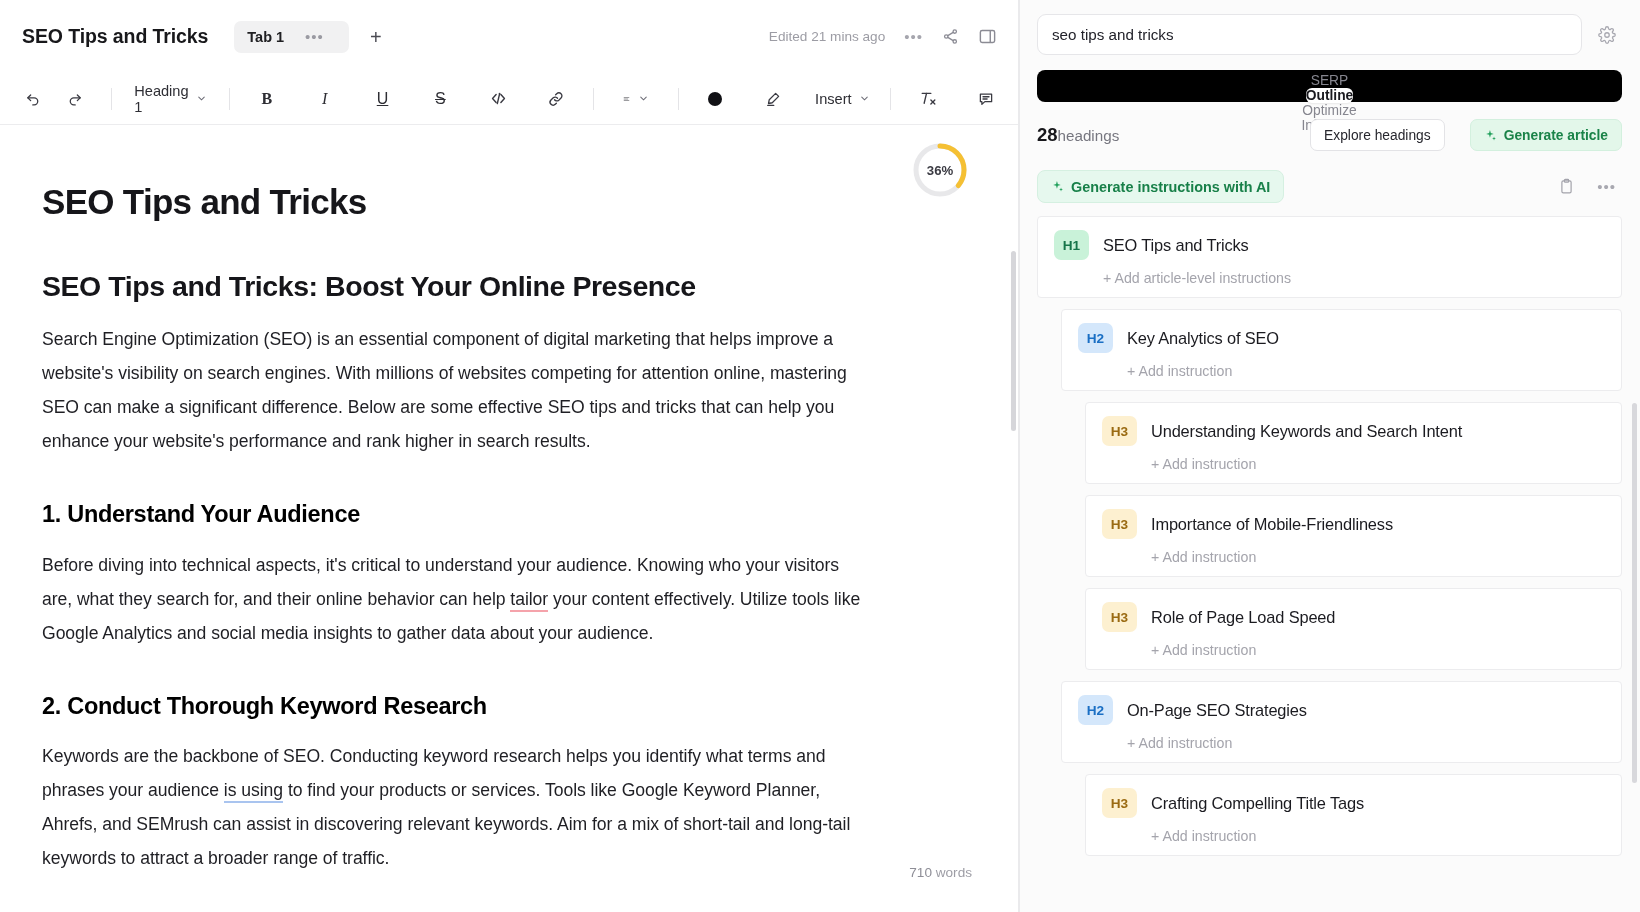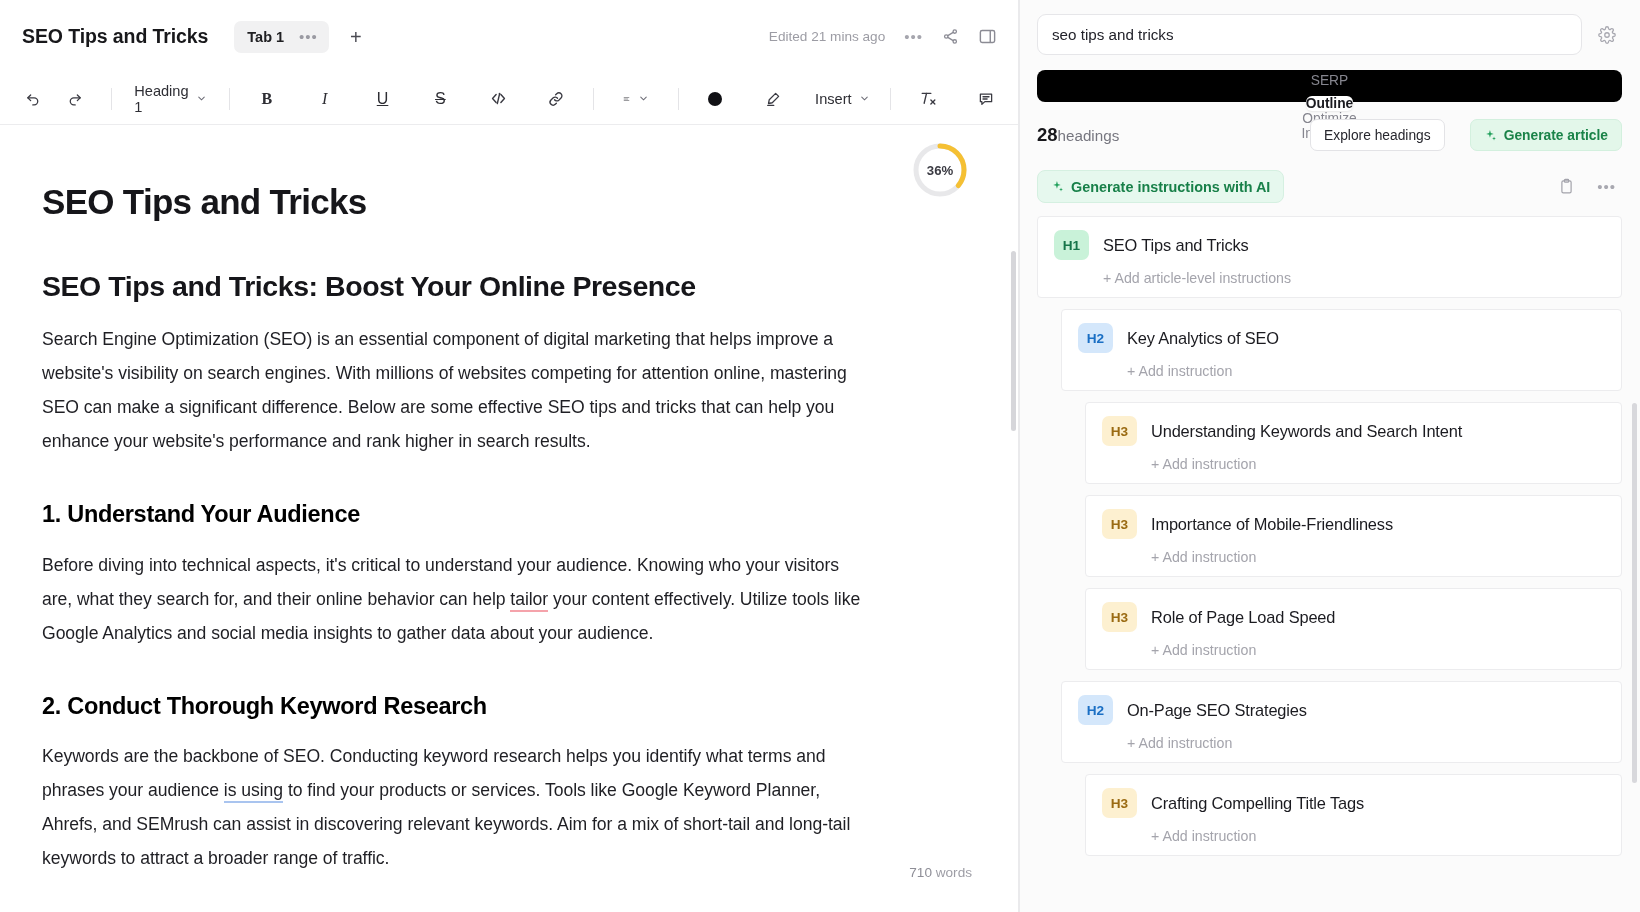--- a/index.html
+++ b/index.html
@@ -15,21 +15,21 @@
   
   .editor { width: 1019px; height: 912px; position: relative; display: flex; flex-direction: column; background:#fff; }
 
   .doc-topbar {
     height: 73px; display: flex; align-items: center; padding: 0 18px 0 22px;
     flex: 0 0 73px;
   }
   .doc-title { font-size: 19.5px; font-weight: 600; letter-spacing: -0.1px; color:#18181b; }
   .tab-pill {
     margin-left: 26px; height: 32px; border-radius: 7px; background: #f1f1f2;
-    display: flex; align-items: center; gap: 15px; padding: 0 11px 0 13px;
+    display: flex; align-items: center; gap: 21px; padding: 0 25px 0 13px;
   }
   .tab-pill .tab-label { font-size: 14.5px; font-weight: 600; color: #202023; }
   .dots { color: #9a9aa2; font-size: 15px; line-height: 8px; letter-spacing: 1px; }
   .tab-add { margin-left: 16px; color: #4a4a52; font-size: 20px; font-weight: 300; line-height: 1;
              width: 22px; text-align:center; cursor: default; }
   .topbar-right { margin-left: auto; display: flex; align-items: center; gap: 19px; padding-right: 4px; }
   .edited-text { font-size: 13.6px; color: #9c9ca4; white-space: nowrap; }
   .ic { display: inline-flex; align-items: center; justify-content: center; color: #7d7d87; }
 
   .toolbar {
@@ -83,21 +83,21 @@
   .gear-btn { width: 30px; height: 30px; display:flex; align-items:center; justify-content:center; color: #a0a0a8; }
 
   .tabs {
     margin: 15px 0 0 0; height: 32px; background: #000000; border-radius: 8px;
     display: flex; align-items: center; padding: 3px; flex-direction: column;
   }
   .tab {
     flex: 1 1 0; height: 26px; display: flex; align-items: center; justify-content: center;
     font-size: 13.8px; color: #86868f; border-radius: 6px;
   }
-  .tab.active { background: #ffffff; color: #1a1a1f; font-weight: 600; box-shadow: 0 1px 2px rgba(0,0,0,.08); margin-top: 8px; }
+  .tab.active { background: #ffffff; color: #1a1a1f; font-weight: 600; box-shadow: 0 1px 2px rgba(0,0,0,.08); }
 
   .count-row { display: flex; align-items: center; margin: 17px 0 0 0; }
   .count-num { font-size: 18.5px; font-weight: 700; color: #17171b; }
   .count-label { font-size: 15.2px; color: #76767f; }
   .count-actions { margin-left: auto; display: flex; align-items: center; gap: 25px; }
   .btn {
     height: 32px; border-radius: 7px; display: inline-flex; align-items: center; gap: 7px;
     padding: 0 13px; font-size: 13.8px; white-space: nowrap;
   }
   .btn-outline { background: #fff; border: 1px solid #e3e3e6; color: #27272e; }

